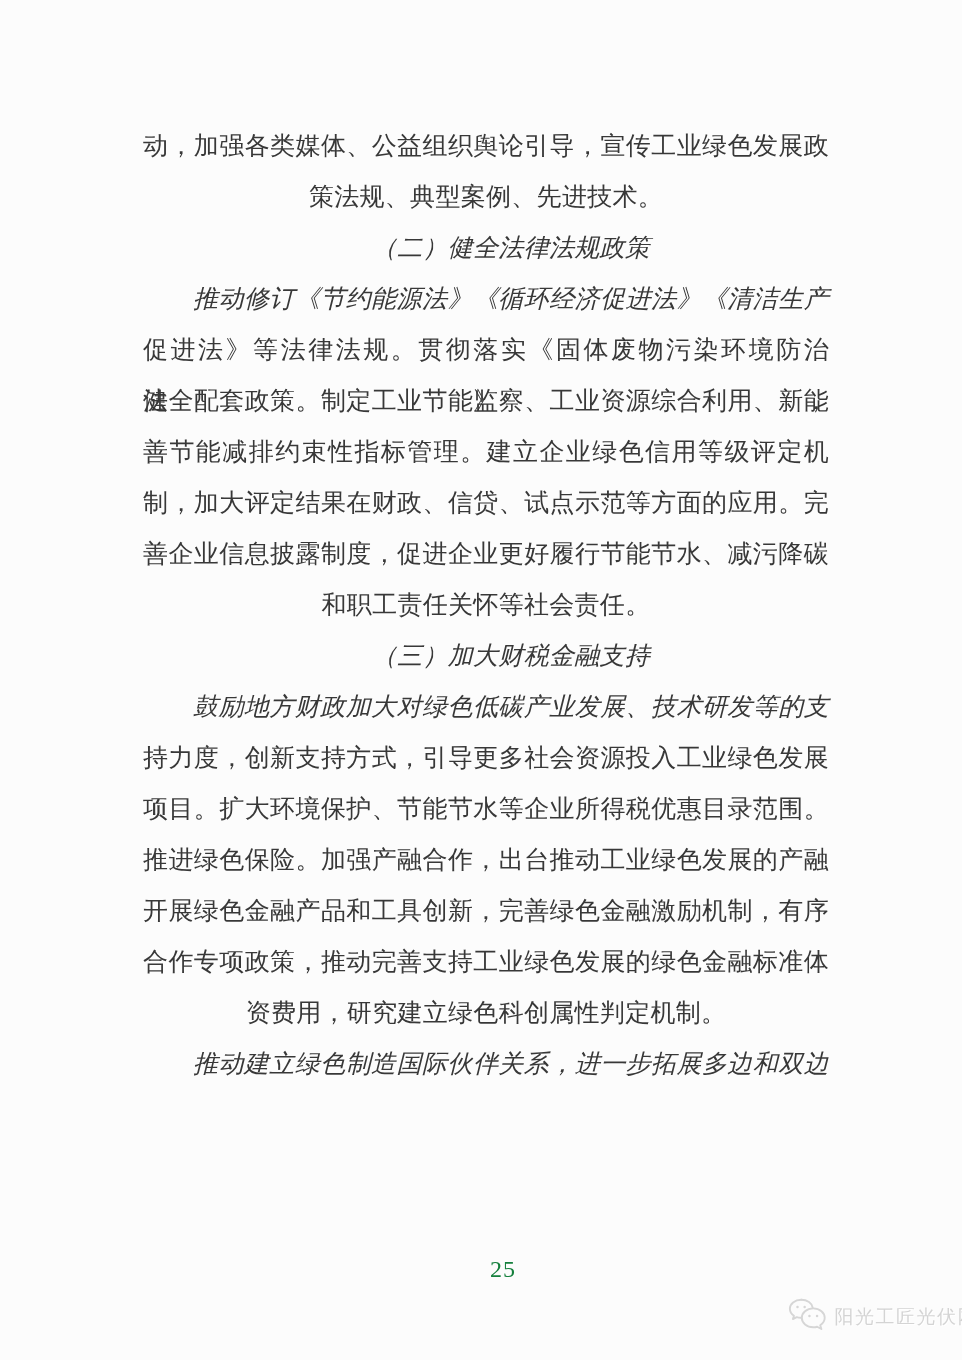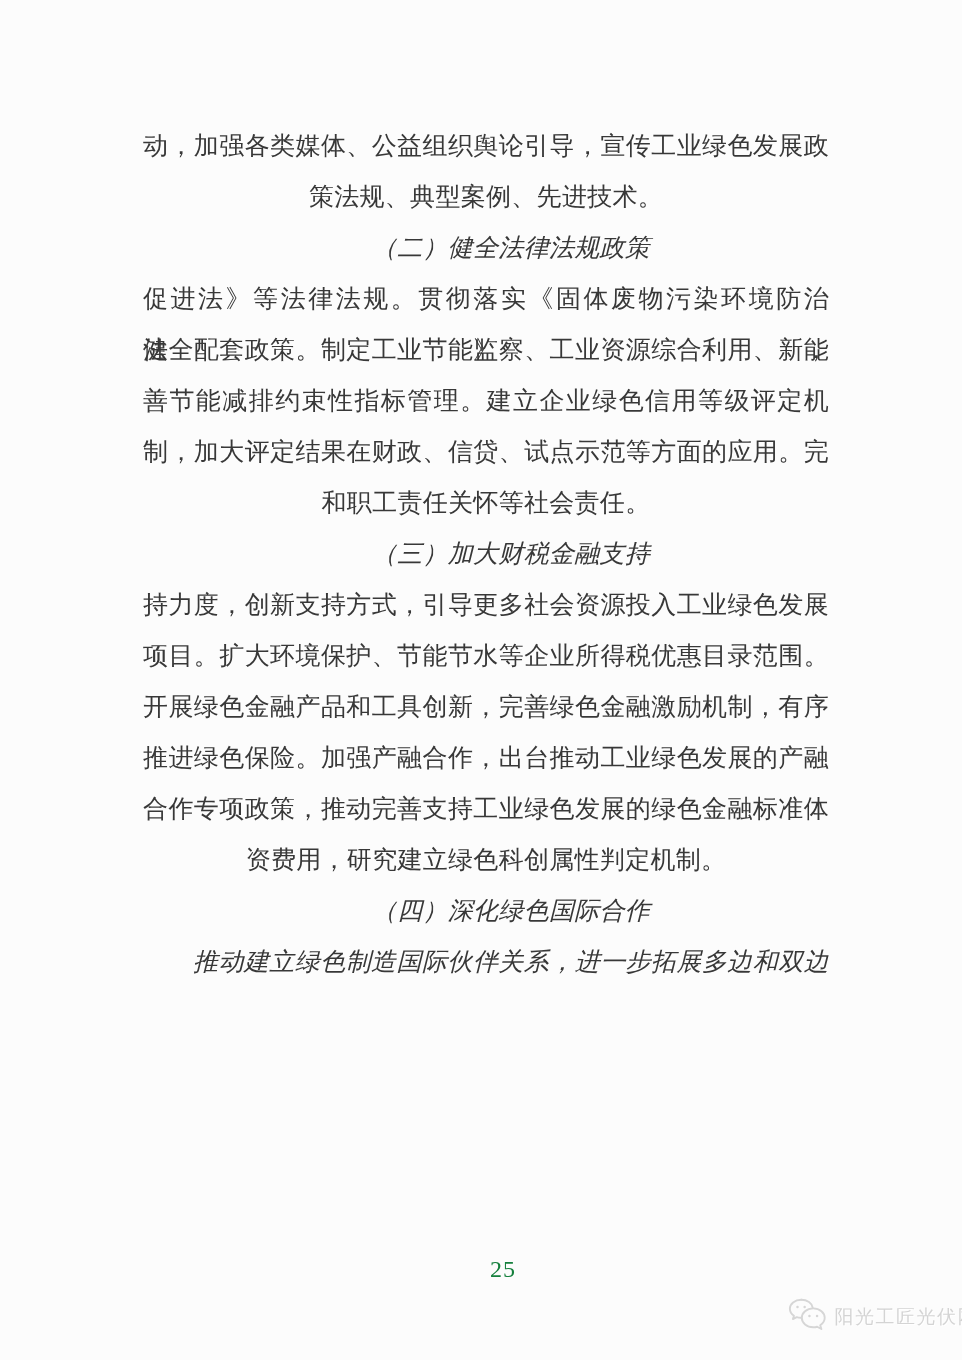--- a/index.html
+++ b/index.html
@@ -76,33 +76,35 @@
 </style>
 </head>
 <body>
 
 <div class="page">
 
   <div class="text-block" id="lines-container">
       <div class="line justify">动，加强各类媒体、公益组织舆论引导，宣传工业绿色发展政</div>
       <div class="line">策法规、典型案例、先进技术。</div>
       <div class="line indent">（二）健全法律法规政策</div>
+      <div class="line indent justify">推动修订《节约能源法》《循环经济促进法》《清洁生产</div>
       <div class="line justify">促进法》等法律法规。贯彻落实《固体废物污染环境防治法》，</div>
       <div class="line justify">健全配套政策。制定工业节能监察、工业资源综合利用、新能</div>
       <div class="line justify">善节能减排约束性指标管理。建立企业绿色信用等级评定机</div>
       <div class="line justify">制，加大评定结果在财政、信贷、试点示范等方面的应用。完</div>
+      <div class="line justify">善企业信息披露制度，促进企业更好履行节能节水、减污降碳</div>
       <div class="line">和职工责任关怀等社会责任。</div>
       <div class="line indent">（三）加大财税金融支持</div>
+      <div class="line indent justify">鼓励地方财政加大对绿色低碳产业发展、技术研发等的支</div>
       <div class="line justify">持力度，创新支持方式，引导更多社会资源投入工业绿色发展</div>
       <div class="line justify">项目。扩大环境保护、节能节水等企业所得税优惠目录范围。</div>
+      <div class="line justify">推进绿色保险。加强产融合作，出台推动工业绿色发展的产融</div>
       <div class="line justify">开展绿色金融产品和工具创新，完善绿色金融激励机制，有序</div>
-      <div class="line justify">推进绿色保险。加强产融合作，出台推动工业绿色发展的产融</div>
       <div class="line justify">合作专项政策，推动完善支持工业绿色发展的绿色金融标准体</div>
       <div class="line">资费用，研究建立绿色科创属性判定机制。</div>
-      <div class="line indent">（四）深化绿色国际合作</div>
       <div class="line indent justify">推动建立绿色制造国际伙伴关系，进一步拓展多边和双边</div>
     </div>
 
   <div class="page-number">25</div>
 
   <div class="watermark">
     <svg class="wm-icon" viewBox="0 0 44 44" fill="none" xmlns="http://www.w3.org/2000/svg">
       <path d="M15 4 C8 4 3 8.2 3 13.4 C3 16.4 4.7 19 7.3 20.7 L6.2 24.2 L10.2 22.1 C11.7 22.6 13.3 22.9 15 22.8" stroke="#d6d6d6" stroke-width="2" stroke-linecap="round" stroke-linejoin="round"></path>
       <path d="M15 4 C21.2 4 26.2 7.6 26.9 12.2" stroke="#d6d6d6" stroke-width="2" stroke-linecap="round"></path>
       <circle cx="11" cy="11.5" r="1.3" fill="#d6d6d6"></circle>

